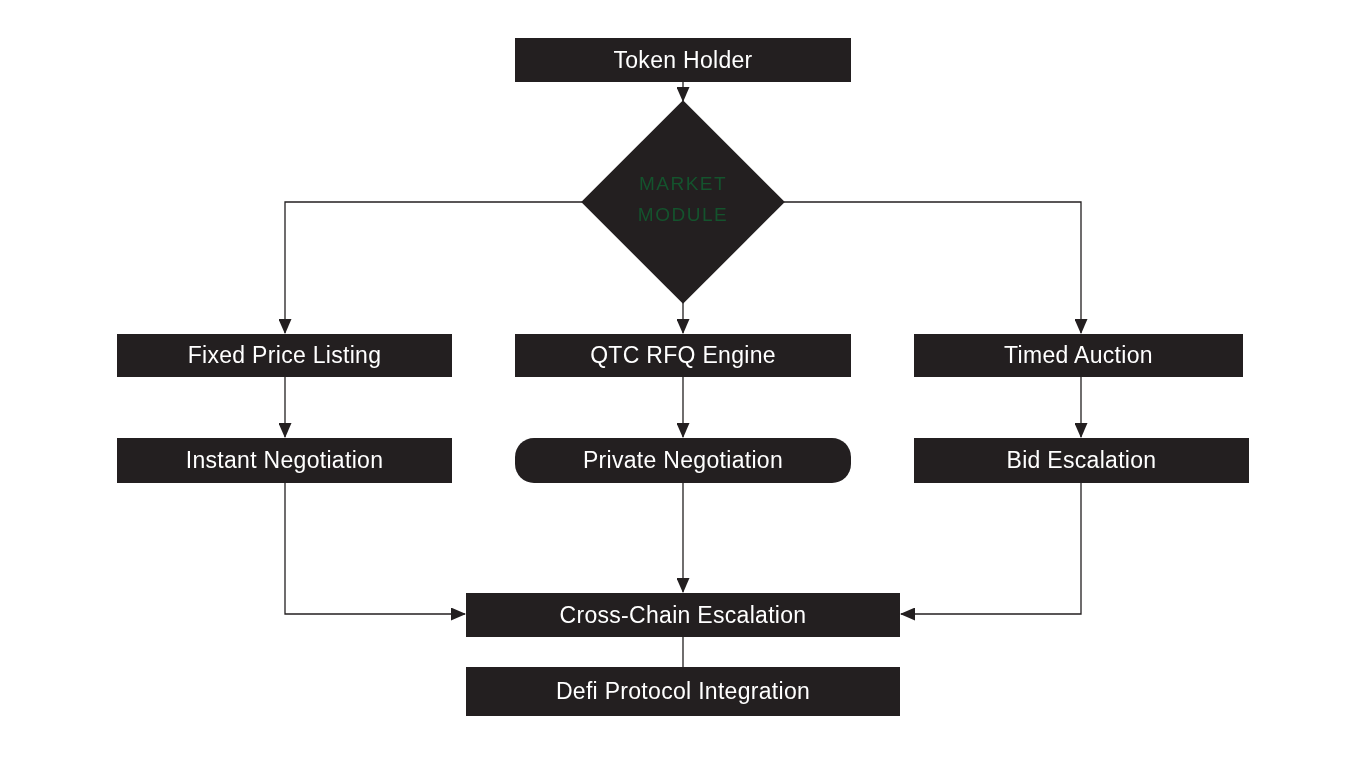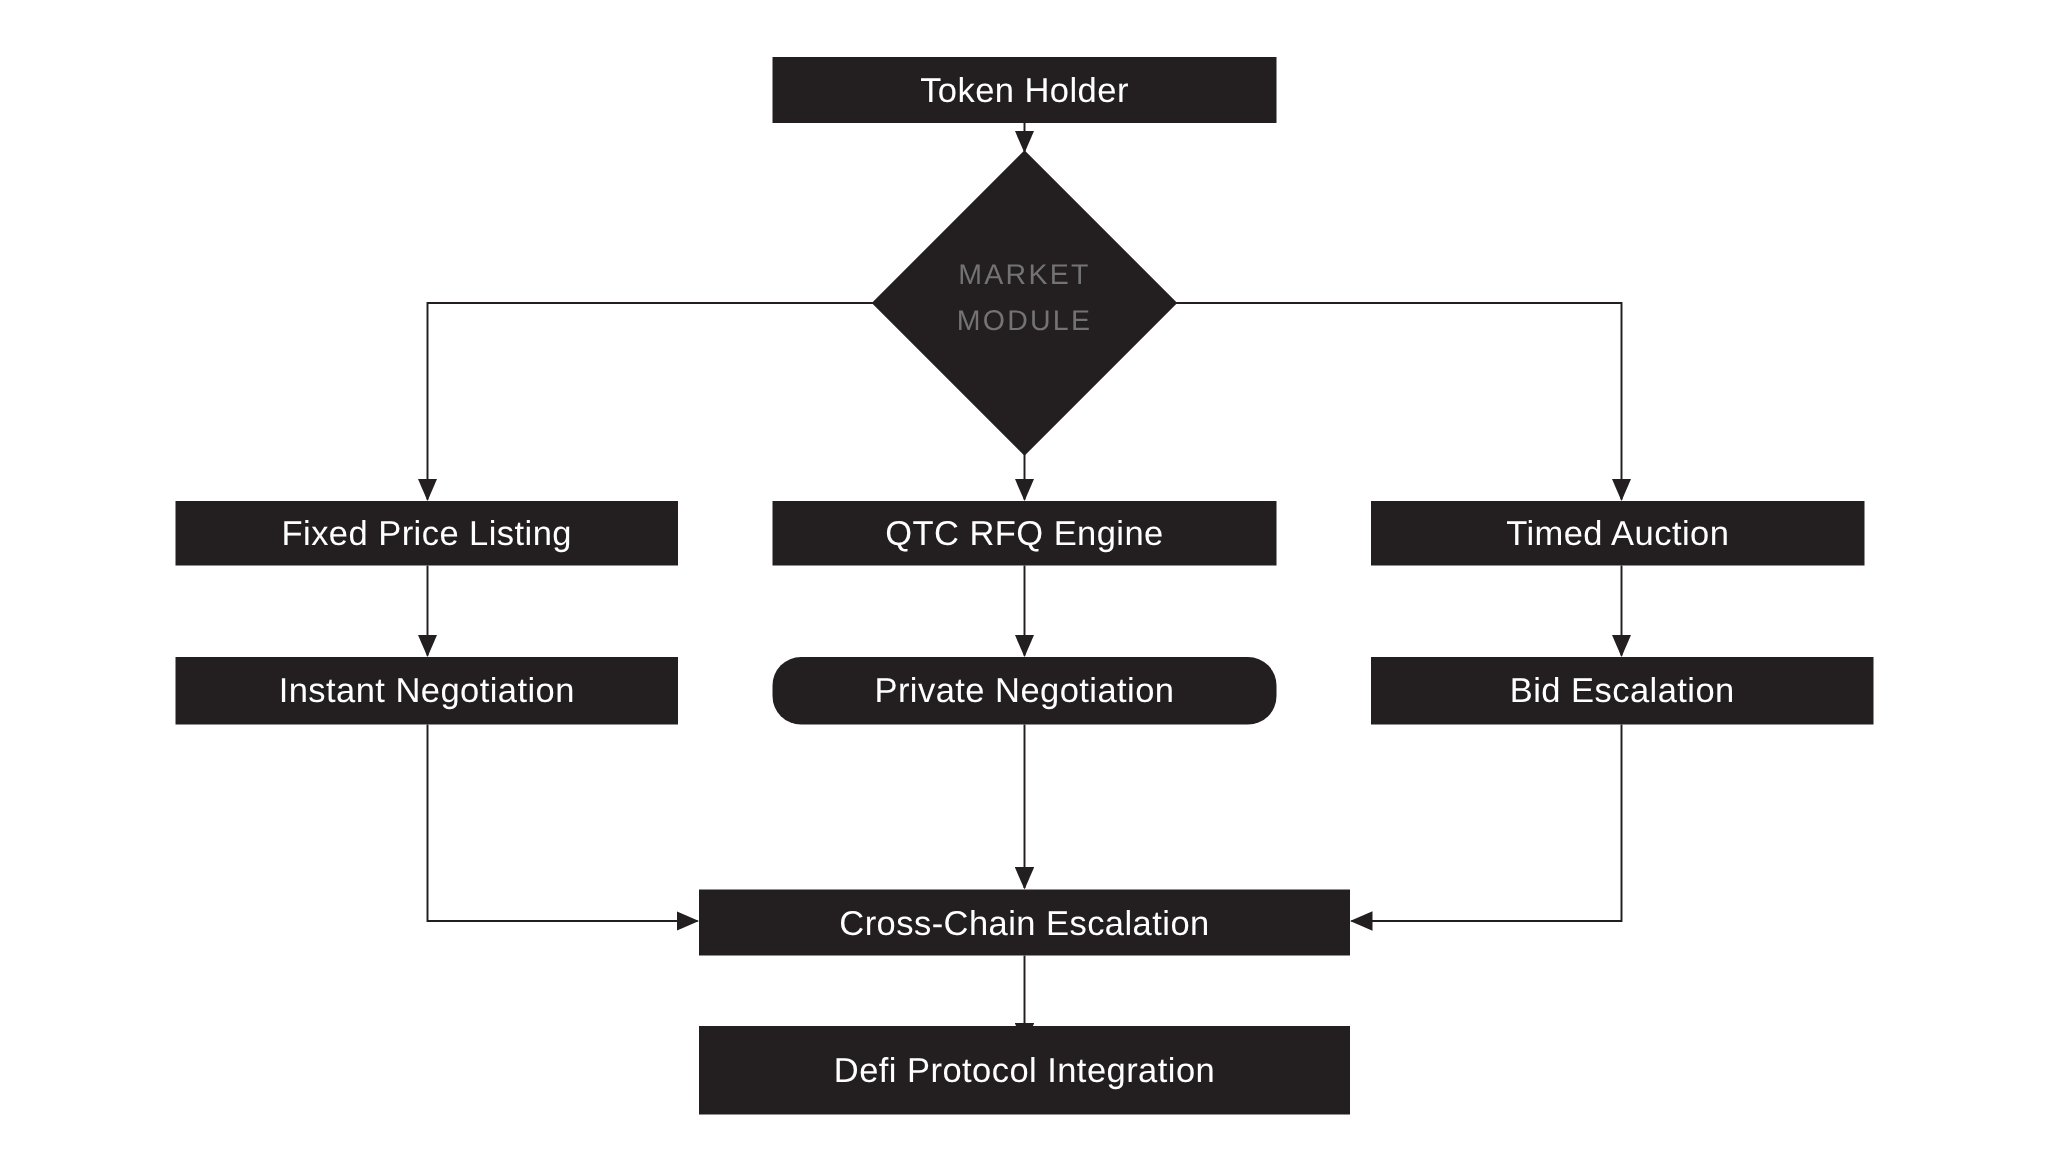--- a/index.html
+++ b/index.html
@@ -43,21 +43,21 @@
     background: #231f20;
     transform: rotate(45deg);
     z-index: 1;
   }
   #diamond-label {
     position: absolute;
     left: 583px;
     top: 168px;
     width: 200px;
     text-align: center;
-    color: #737373;
+    color: #14532d;
     font-size: 19px;
     letter-spacing: 1.5px;
     line-height: 31px;
     z-index: 2;
   }
   #diamond-label span { display: block; }
 </style>
 </head>
 <body>
 
@@ -105,15 +105,15 @@
 
   <div class="node" style="left:117px; top:334px; width:335px; height:43px;text-align:center;">Fixed Price Listing</div>
   <div class="node" style="left:515px; top:334px; width:336px; height:43px;">QTC RFQ Engine</div>
   <div class="node" style="left:914px; top:334px; width:329px; height:43px;">Timed Auction</div>
 
   <div class="node" style="left:117px; top:438px; width:335px; height:45px;">Instant Negotiation</div>
   <div class="node" style="left:515px; top:438px; width:336px; height:45px;border-radius:19px;">Private Negotiation</div>
   <div class="node" style="left:914px; top:438px; width:335px; height:45px;">Bid Escalation</div>
 
   <div class="node" style="left:466px; top:593px; width:434px; height:44px;">Cross-Chain Escalation</div>
-  <div class="node" style="left:466px; top:684px; width:434px; height:59px;">Defi Protocol Integration</div>
+  <div class="node" style="left:466px; top:667px; width:434px; height:49px;">Defi Protocol Integration</div>
 
 </div>
 
 </body></html>

